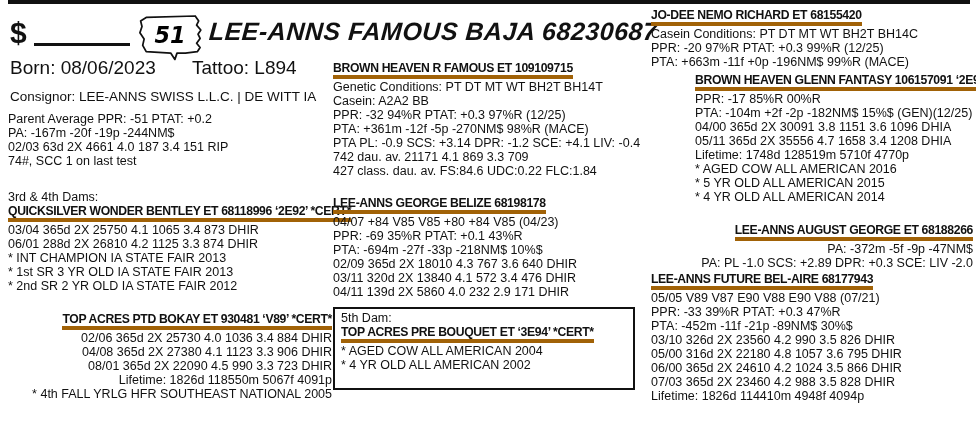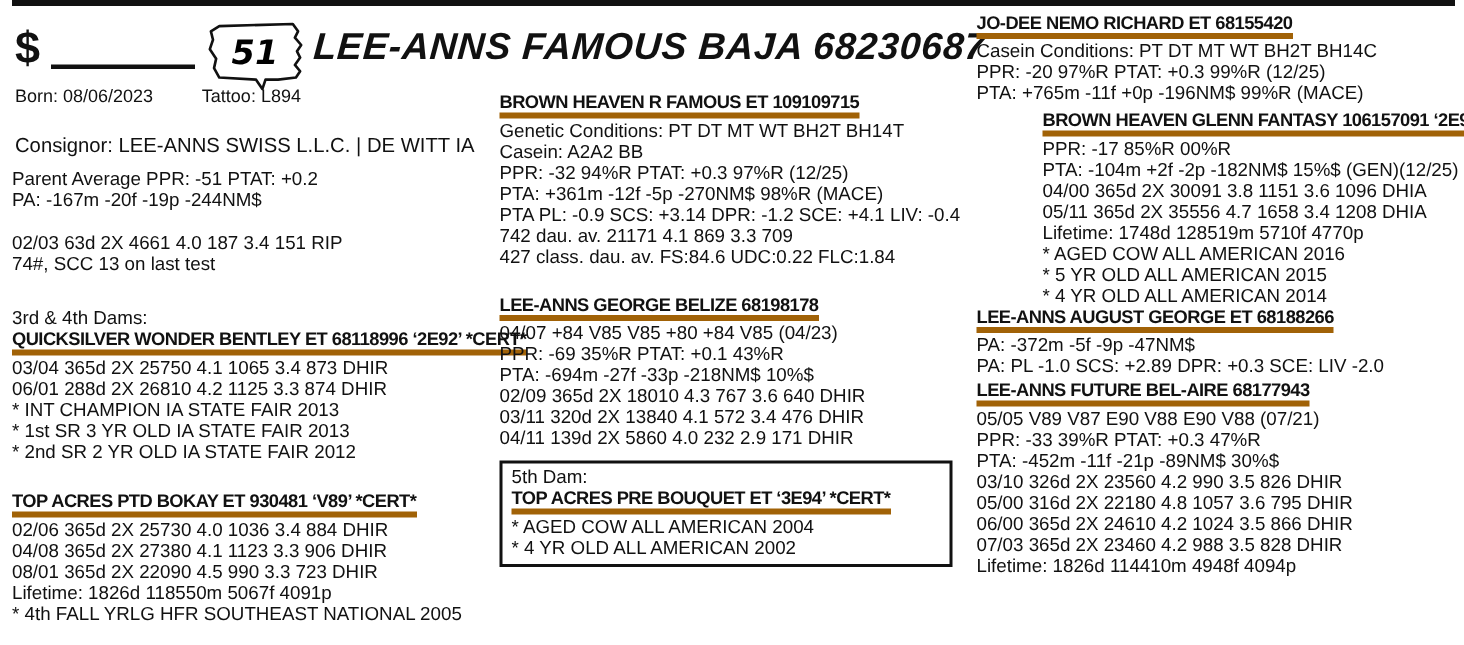--- a/index.html
+++ b/index.html
@@ -9,44 +9,44 @@
   }
   .top-rule{position:absolute;left:8px;right:6px;top:0;height:4px;background:#111;}
   
   .price{position:absolute;left:10px;top:16px;font-size:30px;font-weight:bold;}
   .price-blank{position:absolute;left:34px;top:43px;width:96px;border-bottom:3px solid #111;}
   .lot-badge{position:absolute;left:135px;top:11px;width:70px;height:52px;}
   .title{
     position:absolute;left:209px;top:17px;font-size:25px;font-weight:bold;font-style:italic;
     letter-spacing:.5px;transform:skewX(-4deg);white-space:nowrap;
   }
-  .born-row{position:absolute;left:10px;top:57px;font-size:12px;}
+  .born-row{position:absolute;left:10px;top:57px;font-size:19px;}
   .born-row .sp{display:inline-block;width:26px;}
   .consignor{position:absolute;left:10px;top:89px;font-size:13.5px;}
   
   .col{position:absolute;font-size:12.5px;line-height:14px;}
   .col-left{left:8px;top:112px;width:324px;}
   .col-mid{left:333px;top:61px;width:316px;}
   .col-right{left:651px;top:8px;width:322px;}
   .line{white-space:nowrap;}
   .line.bold,.line.label{font-weight:normal;}
   .line.header{
     font-weight:bold;display:inline-block;border-bottom:4px solid #a16207;
     font-size:12.2px;letter-spacing:-0.35px;line-height:13px;margin-bottom:1px;
   }
   .block{margin:0;}
-  .col-left  .block:nth-child(2){margin-top:15px;}
+  .col-left  .block:nth-child(2){margin-top:0;}
   .col-left  .block:nth-child(3){margin-top:22px;}
-  .col-left  .block:nth-child(4){margin-top:19px;}
+  .col-left  .block:nth-child(4){margin-top:19px;text-align:right;}
   .col-mid   .block:nth-child(2){margin-top:18px;}
   .col-mid   .block:nth-child(3){margin-top:8px;}
   .col-right .block:nth-child(2){margin-top:4px;margin-left:44px;}
-  .col-right .block:nth-child(3){}
+  .col-right .block:nth-child(3){margin-top:19px;text-align:right;}
   .col-right .block:nth-child(4){margin-top:2px;}
-  .boxed{border:2px solid #111;padding:2px 6px 4px 6px;width:286px;}
+  .boxed{border:2px solid #111;padding:2px 6px 16px 6px;width:286px;}
   .lot-badge svg{width:100%;height:100%;}
   .lot-num{
     font-family:"DejaVu Sans",sans-serif;font-weight:bold;font-style:italic;
     font-size:32px;
   }
 </style>
 </head>
 <body>
 
 <div class="page">
@@ -75,30 +75,30 @@
 
   <div class="consignor">Consignor: LEE-ANNS SWISS L.L.C.  |  DE WITT IA</div>
 
   <div class="col col-left">
       <div class="block">
         <div class="line plain">Parent Average PPR: -51 PTAT: +0.2</div>
         <div class="line plain">PA: -167m -20f -19p -244NM$</div>
       </div>
       <div class="block">
         <div class="line plain">02/03 63d 2X 4661 4.0 187 3.4 151 RIP</div>
-        <div class="line plain">74#, SCC 13 on last test</div>
+        <div class="line plain">74#, SCC 1 on last test</div>
       </div>
       <div class="block"><div class="line label">3rd &amp; 4th Dams:</div><div class="line header">QUICKSILVER WONDER BENTLEY ET 68118996 ‘2E92’ *CERT*</div><div class="line plain">03/04 365d 2X 25750 4.1 1065 3.4 873 DHIR</div><div class="line plain">06/01 288d 2X 26810 4.2 1125 3.3 874 DHIR</div><div class="line plain">* INT CHAMPION IA STATE FAIR 2013</div><div class="line plain">* 1st SR 3 YR OLD IA STATE FAIR 2013</div><div class="line plain">* 2nd SR 2 YR OLD IA STATE FAIR 2012</div></div>
       <div class="block"><div class="line header">TOP ACRES PTD BOKAY ET 930481 ‘V89’ *CERT*</div><div class="line plain">02/06 365d 2X 25730 4.0 1036 3.4 884 DHIR</div><div class="line plain">04/08 365d 2X 27380 4.1 1123 3.3 906 DHIR</div><div class="line plain">08/01 365d 2X 22090 4.5 990 3.3 723 DHIR</div><div class="line bold">Lifetime: 1826d 118550m 5067f 4091p</div><div class="line plain">* 4th FALL YRLG HFR SOUTHEAST NATIONAL 2005</div></div>
     </div>
   <div class="col col-mid">
       <div class="block"><div class="line header">BROWN HEAVEN R FAMOUS ET 109109715</div><div class="line plain">Genetic Conditions: PT DT MT WT BH2T BH14T</div><div class="line plain">Casein: A2A2 BB</div><div class="line plain">PPR: -32 94%R PTAT: +0.3 97%R (12/25)</div><div class="line plain">PTA: +361m -12f -5p -270NM$ 98%R (MACE)</div><div class="line plain">PTA PL: -0.9 SCS: +3.14 DPR: -1.2 SCE: +4.1 LIV: -0.4</div><div class="line plain">742 dau. av. 21171 4.1 869 3.3 709</div><div class="line plain">427 class. dau. av. FS:84.6 UDC:0.22 FLC:1.84</div></div>
       <div class="block"><div class="line header">LEE-ANNS GEORGE BELIZE 68198178</div><div class="line plain">04/07 +84 V85 V85 +80 +84 V85 (04/23)</div><div class="line plain">PPR: -69 35%R PTAT: +0.1 43%R</div><div class="line plain">PTA: -694m -27f -33p -218NM$ 10%$</div><div class="line plain">02/09 365d 2X 18010 4.3 767 3.6 640 DHIR</div><div class="line plain">03/11 320d 2X 13840 4.1 572 3.4 476 DHIR</div><div class="line plain">04/11 139d 2X 5860 4.0 232 2.9 171 DHIR</div></div>
       <div class="block boxed"><div class="line label">5th Dam:</div><div class="line header">TOP ACRES PRE BOUQUET ET ‘3E94’ *CERT*</div><div class="line plain">* AGED COW ALL AMERICAN 2004</div><div class="line plain">* 4 YR OLD ALL AMERICAN 2002</div></div>
     </div>
   <div class="col col-right">
-      <div class="block"><div class="line header">JO-DEE NEMO RICHARD ET 68155420</div><div class="line plain">Casein Conditions: PT DT MT WT BH2T BH14C</div><div class="line plain">PPR: -20 97%R PTAT: +0.3 99%R (12/25)</div><div class="line plain">PTA: +765m -11f +0p -196NM$ 99%R (MACE)</div></div>
+      <div class="block"><div class="line header">JO-DEE NEMO RICHARD ET 68155420</div><div class="line plain">Casein Conditions: PT DT MT WT BH2T BH14C</div><div class="line plain">PPR: -20 97%R PTAT: +0.3 99%R (12/25)</div><div class="line plain">PTA: +663m -11f +0p -196NM$ 99%R (MACE)</div></div>
       <div class="block"><div class="line header">BROWN HEAVEN GLENN FANTASY 106157091 ‘2E97-CAN’</div><div class="line plain">PPR: -17 85%R 00%R</div><div class="line plain">PTA: -104m +2f -2p -182NM$ 15%$ (GEN)(12/25)</div><div class="line plain">04/00 365d 2X 30091 3.8 1151 3.6 1096 DHIA</div><div class="line plain">05/11 365d 2X 35556 4.7 1658 3.4 1208 DHIA</div><div class="line bold">Lifetime: 1748d 128519m 5710f 4770p</div><div class="line plain">* AGED COW ALL AMERICAN 2016</div><div class="line plain">* 5 YR OLD ALL AMERICAN 2015</div><div class="line plain">* 4 YR OLD ALL AMERICAN 2014</div></div>
       <div class="block"><div class="line header">LEE-ANNS AUGUST GEORGE ET 68188266</div><div class="line plain">PA: -372m -5f -9p -47NM$</div><div class="line plain">PA: PL -1.0 SCS: +2.89 DPR: +0.3 SCE: LIV -2.0</div></div>
       <div class="block"><div class="line header">LEE-ANNS FUTURE BEL-AIRE 68177943</div><div class="line plain">05/05 V89 V87 E90 V88 E90 V88 (07/21)</div><div class="line plain">PPR: -33 39%R PTAT: +0.3 47%R</div><div class="line plain">PTA: -452m -11f -21p -89NM$ 30%$</div><div class="line plain">03/10 326d 2X 23560 4.2 990 3.5 826 DHIR</div><div class="line plain">05/00 316d 2X 22180 4.8 1057 3.6 795 DHIR</div><div class="line plain">06/00 365d 2X 24610 4.2 1024 3.5 866 DHIR</div><div class="line plain">07/03 365d 2X 23460 4.2 988 3.5 828 DHIR</div><div class="line bold">Lifetime: 1826d 114410m 4948f 4094p</div></div>
     </div>
 
 </div>
 
 </body></html>

